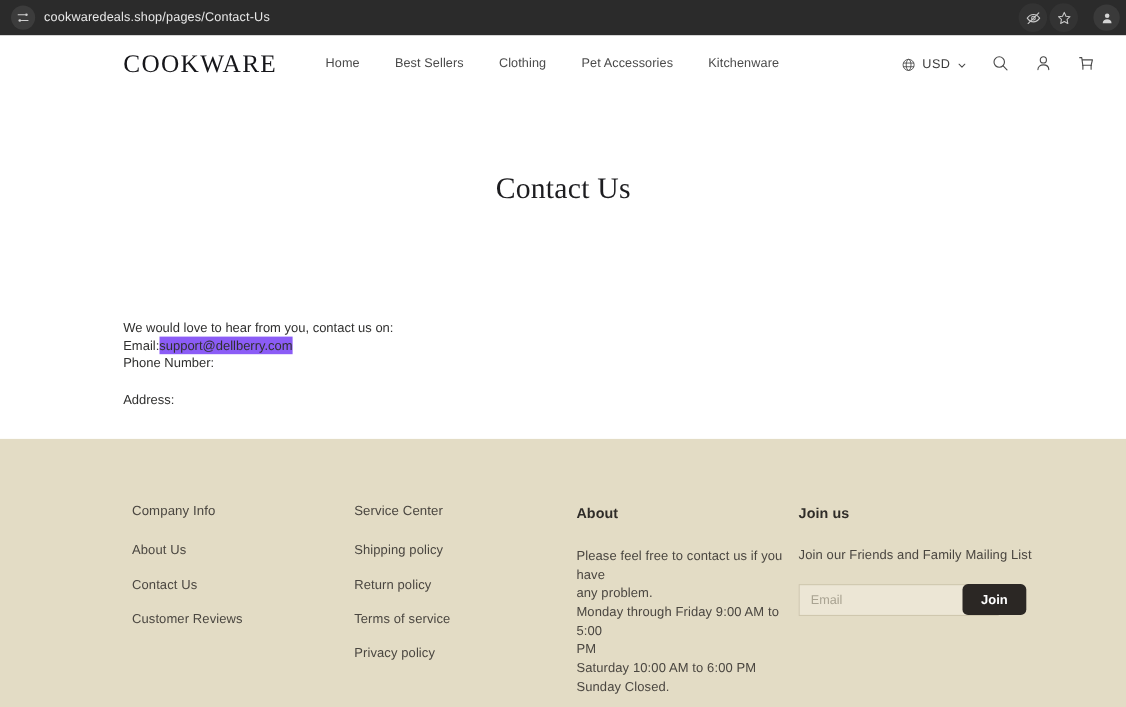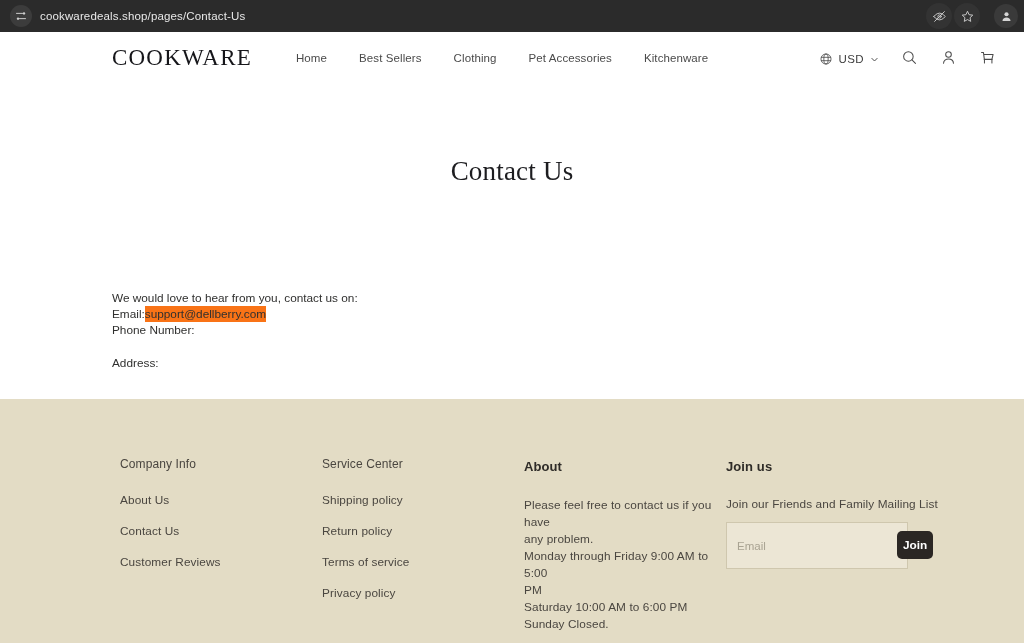--- a/index.html
+++ b/index.html
@@ -122,21 +122,21 @@
     position: absolute;
     left: 112px;
     top: 207px;
     font-size: 11.8px;
     color: #30302f;
     line-height: 16.2px;
   }
   .contact-body p { margin: 0; }
   .blank-line { height: 16px; }
   .email-highlight {
-    background: #f97316;
+    background: #8b5cf6;
     color: #30302f;
     padding: 1px 0;
   }
 
   
   .site-footer {
     background: #e3dcc5;
     height: 276px;
     position: relative;
     padding: 0 0 0 0;
@@ -186,35 +186,35 @@
   }
   .signup {
     display: flex;
     align-items: center;
     width: 182px;
     height: 29px;
     position: relative;
   }
   .email-input {
     width: 182px;
-    height: 47px;
+    height: 29px;
     border: 1px solid #cfc7ae;
     background: #ece6d5;
     font-size: 11.5px;
     color: #4a4640;
     padding: 0 10px;
     font-family: "Liberation Sans", sans-serif;
     outline: none;
   }
   .email-input::placeholder { color: #a9a392; }
   .join-btn {
     position: absolute;
     right: -25px;
     top: 0;
-    width: 36px;
+    width: 58px;
     height: 28px;
     background: #2b2724;
     color: #ffffff;
     border: none;
     border-radius: 5px;
     font-size: 11.8px;
     font-weight: bold;
     font-family: "Liberation Sans", sans-serif;
     cursor: pointer;
   }

